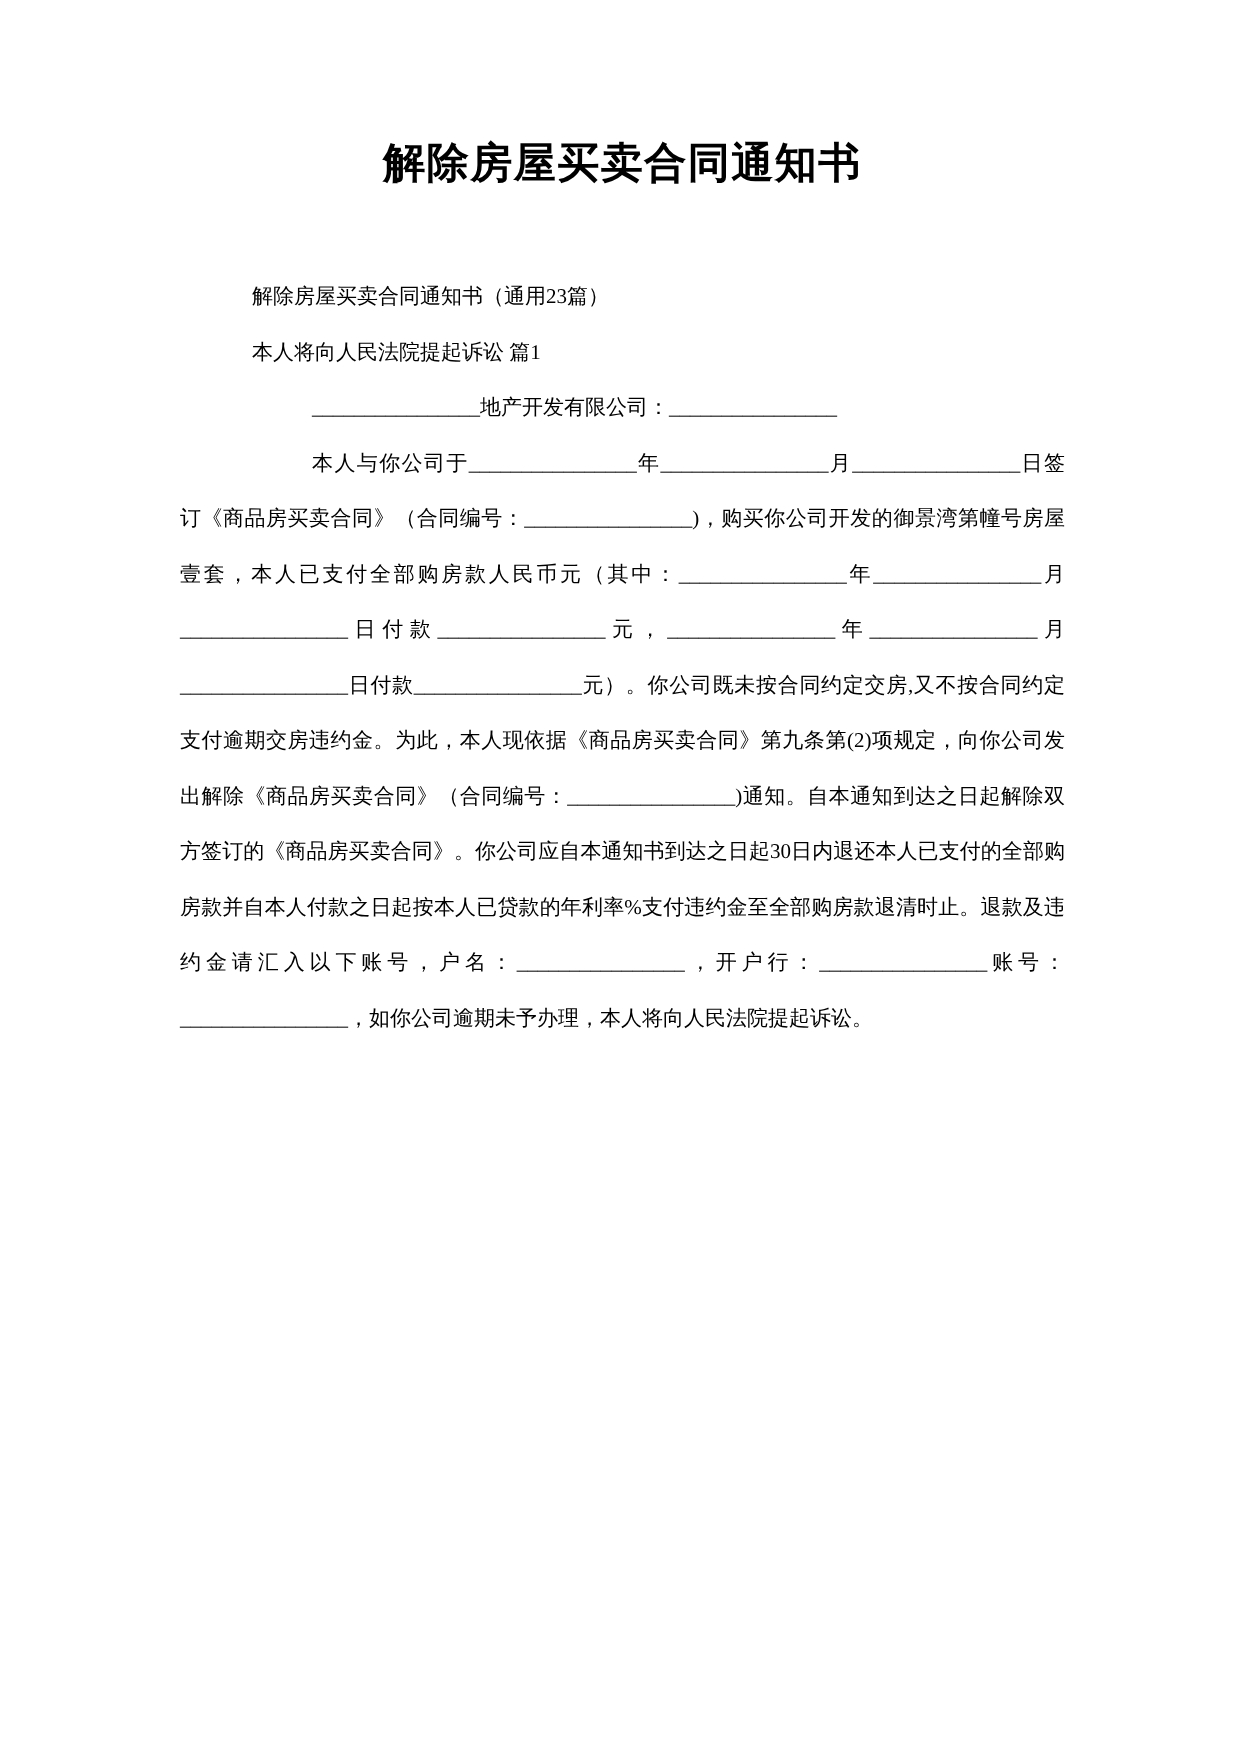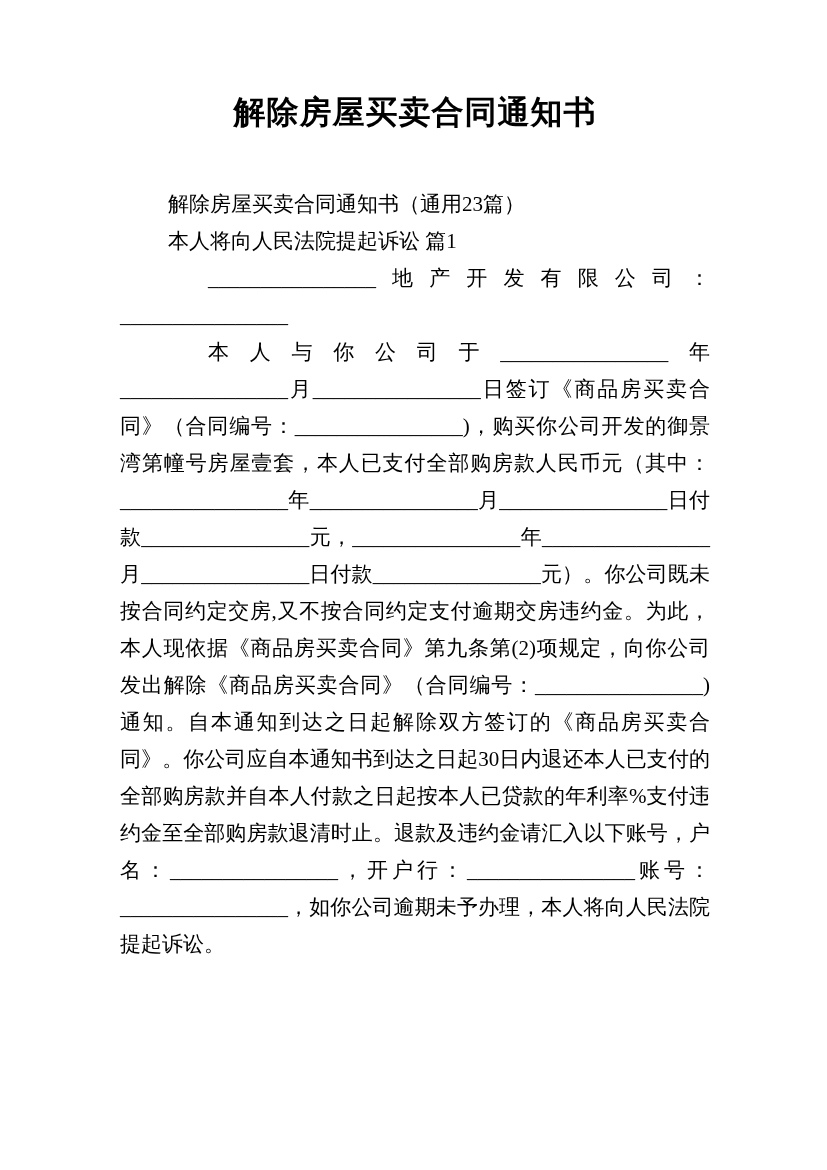--- a/index.html
+++ b/index.html
@@ -16,29 +16,29 @@
   .page {
     box-sizing: border-box;
     width: 827px;
     height: 1170px;
     padding: 92px 117px 40px 120px;
     background: #ffffff;
     overflow: hidden;
   }
   .doc-title {
     margin: 0 0 52px 0;
-    font-size: 32px;
+    font-size: 28px;
     line-height: 1.3;
     font-weight: bold;
     text-align: center;
     letter-spacing: 1px;
   }
   .para {
     margin: 0;
-    font-size: 21px;
+    font-size: 14px;
     line-height: 37px;
     word-break: normal;
   }
   .indent-sm { text-indent: 48px; }
   .indent-lg { text-indent: 88px; }
   .justify {
     text-align: justify;
     text-justify: inter-ideograph;
   }
 </style>

